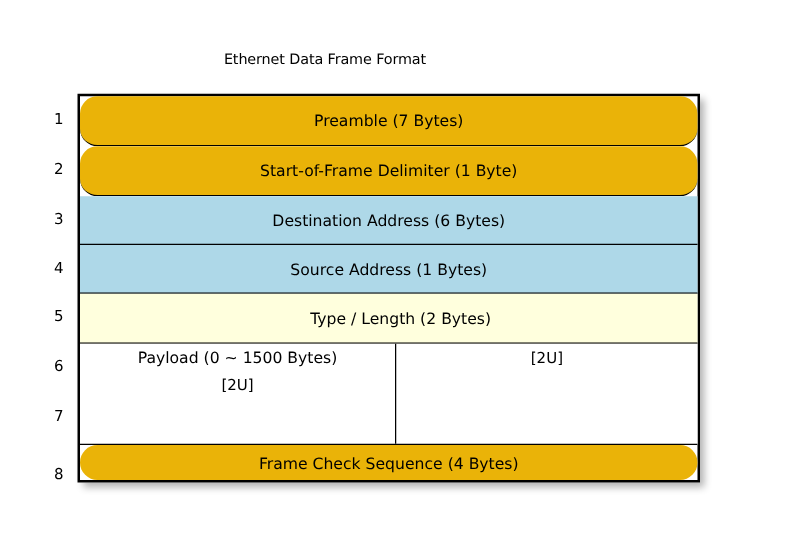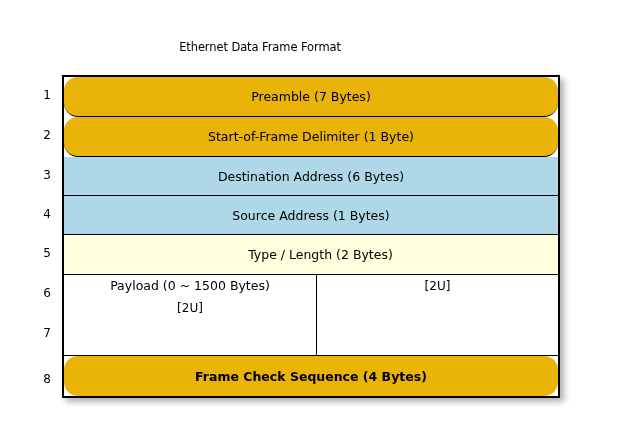--- a/index.html
+++ b/index.html
@@ -79,21 +79,21 @@
   }
   .frame-row:last-child {
     border-bottom: none;
   }
   .frame-row.h-pre      { height: 40px; }
   .frame-row.h-sfd      { height: 40px; }
   .frame-row.h-dst      { height: 39px; text-align: center; }
   .frame-row.h-src      { height: 39px; }
   .frame-row.h-typ      { height: 40px; padding-left: 19px; }
   .frame-row.h-payload  { height: 81px; padding: 0; }
-  .frame-row.h-fcs      { height: 40px; font-weight: bold; }
+  .frame-row.h-fcs      { height: 28px; }
 
   .fill-gray   { background: #eab308; border-radius: 14px; }
   .fill-blue   { background: #aed8e8; }
   .fill-yellow { background: #ffffdd; }
   .fill-white  { background: #ffffff; }
 
   
   .split {
     display: flex;
     width: 100%;

